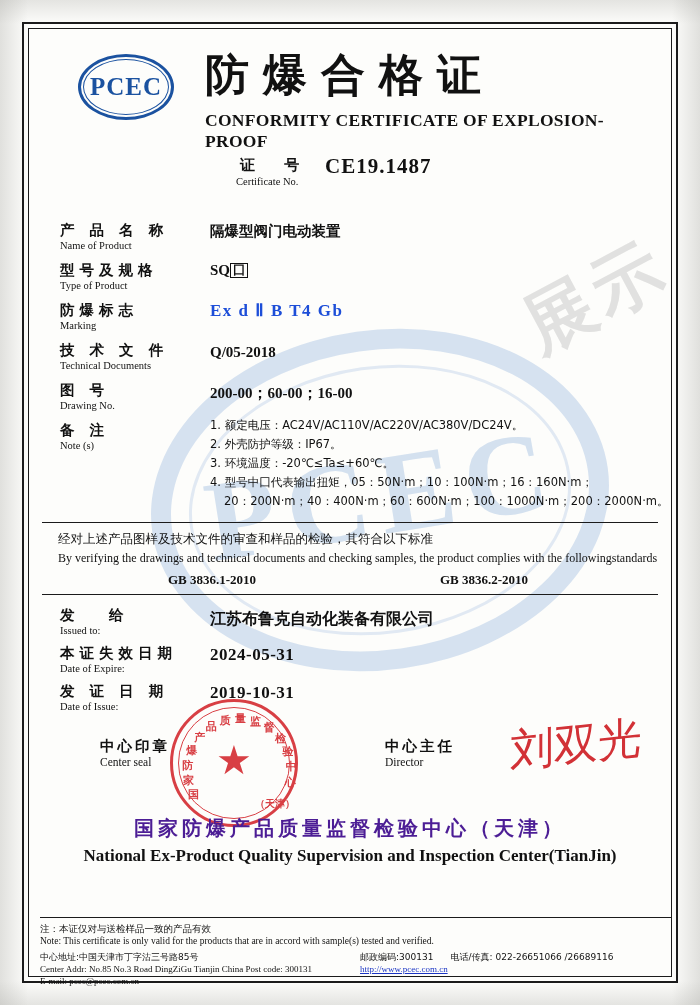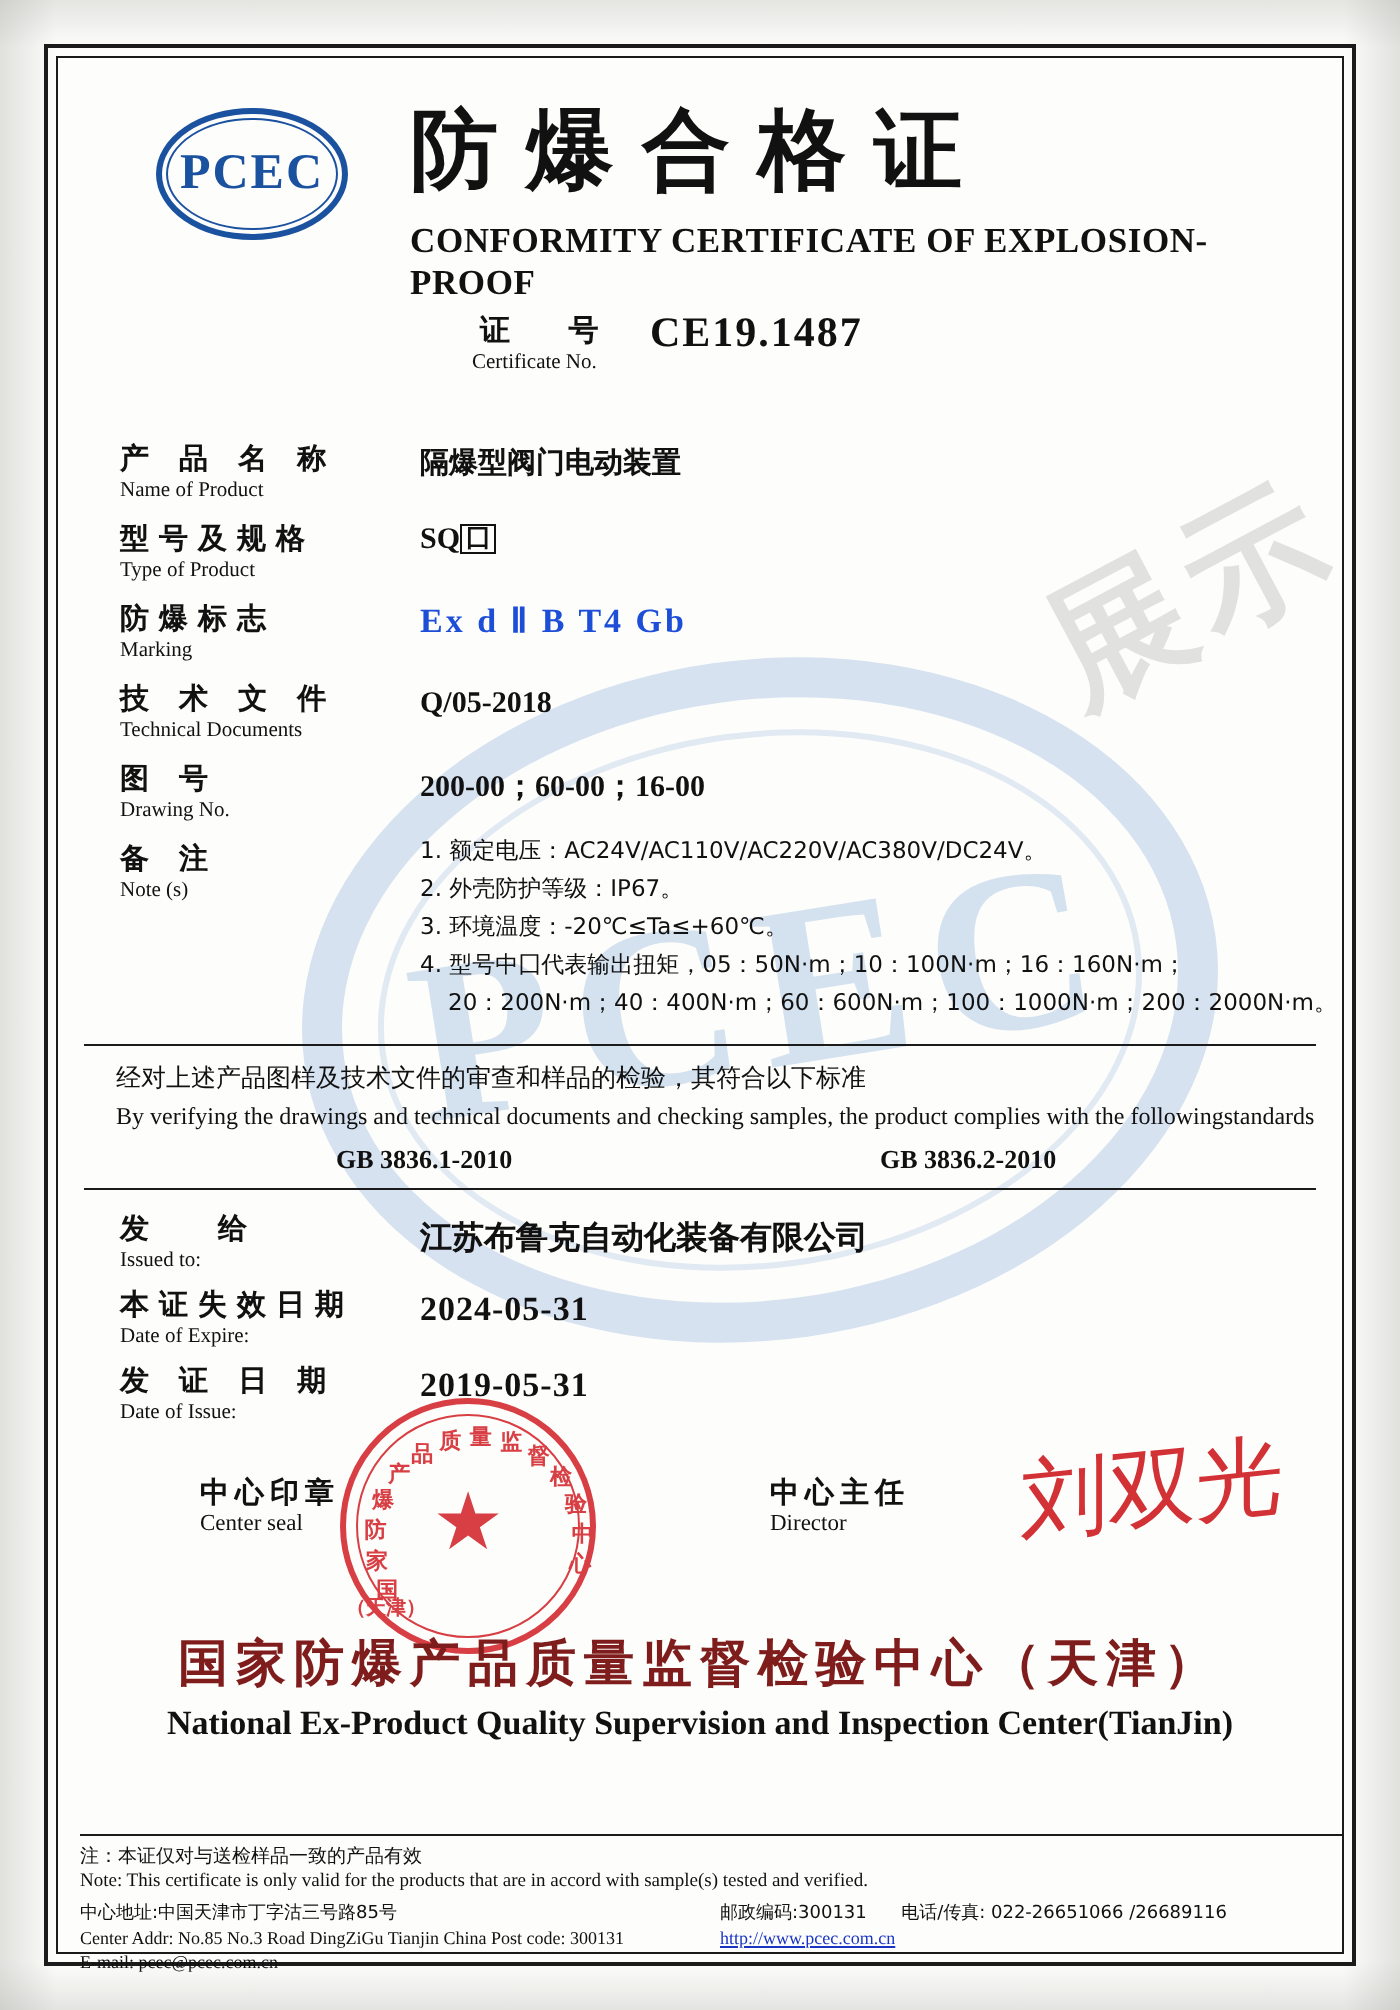--- a/index.html
+++ b/index.html
@@ -321,21 +321,21 @@
     left:50%;top:50%;
     font-family:"DejaVu Sans", sans-serif;
     font-size:11px;
     font-weight:bold;
     color:#d3252b;
     transform-origin:0 0;
   }
   .stamp .bottom-text{
     position:absolute;
     left:0;right:0;bottom:13px;
-    text-align:left;
+    text-align:right;
     font-family:"DejaVu Sans", sans-serif;
     font-size:10px;
     font-weight:bold;
     color:#d3252b;
   }
   .signature{
     position:absolute;
     left:470px;top:14px;
     font-family:"DejaVu Sans", sans-serif;
     font-size:44px;
@@ -346,21 +346,21 @@
   }
 
   
   .centername{
     position:relative;
     text-align:center;
     margin-top:2px;
   }
   .centername .l1{
     font-family:"DejaVu Sans", sans-serif;
-    font-weight:bold;font-size:25px;letter-spacing:4px;color:#7f1d1d;
+    font-weight:bold;font-size:20px;letter-spacing:4px;color:#4c1d95;
   }
   .centername .l2{
     font-family:"DejaVu Sans", sans-serif;
     font-weight:bold;font-size:16.5px;letter-spacing:1px;color:#111;margin-top:4px;
   }
   .centername .l3{
     font-family:"Liberation Serif", serif;
     font-weight:bold;font-size:17px;color:#111;margin-top:4px;
   }
 
@@ -516,21 +516,21 @@
           <div class="cn">本证失效日期</div>
           <div class="en">Date of Expire:</div>
         </div>
         <div class="val date" style="top:0;">2024-05-31</div>
       </div>
       <div class="row" style="position:absolute;top:78px;left:0;right:0;">
         <div class="lab" style="top:0;">
           <div class="cn">发 证 日 期</div>
           <div class="en">Date of Issue:</div>
         </div>
-        <div class="val date" style="top:0;">2019-05-31</div>
+        <div class="val date" style="top:0;">2019-10-31</div>
       </div>
     </div>
 
     <div class="sealrow">
       <div class="seal-lab">
         <div class="cn">中心印章</div>
         <div class="en">Center seal</div>
       </div>
 
       <div class="stamp">

